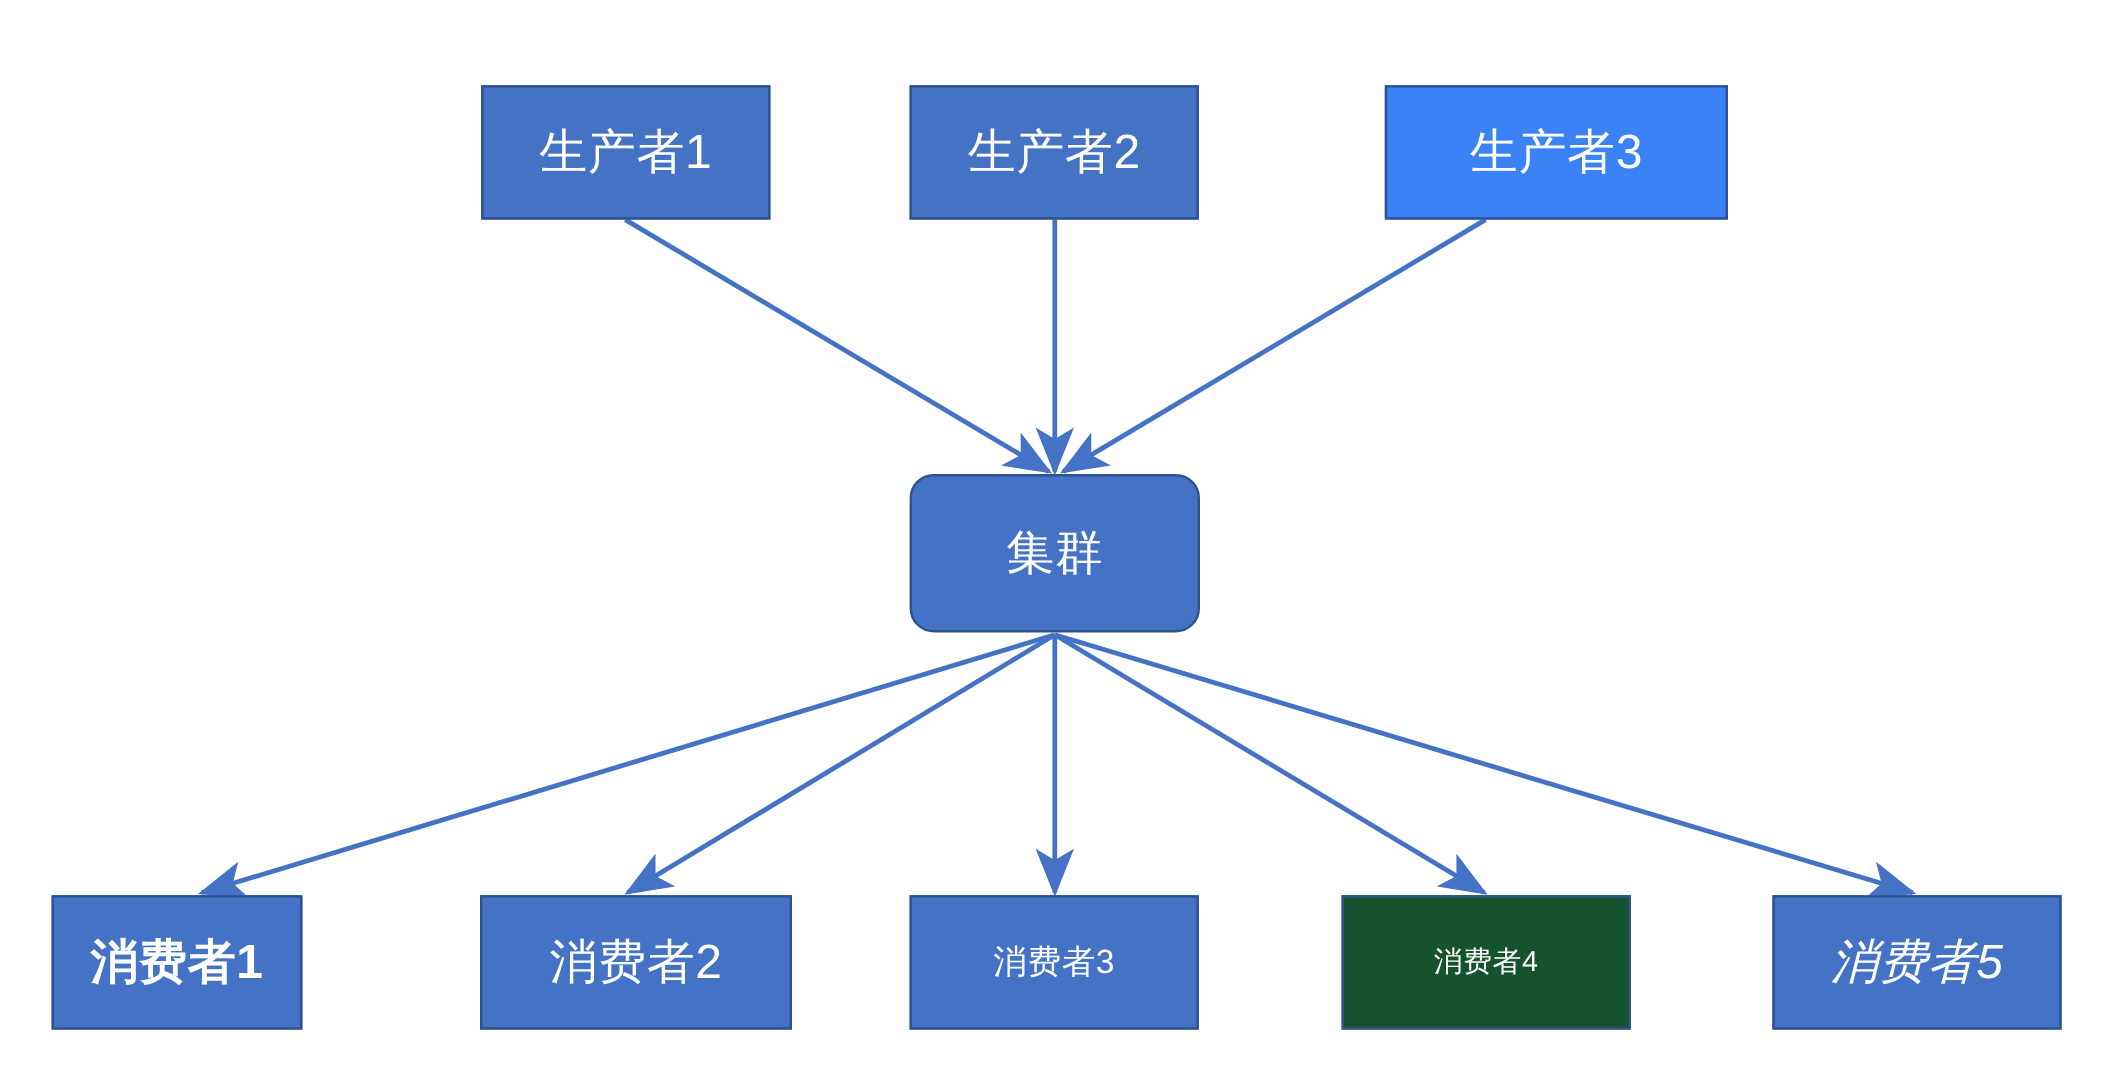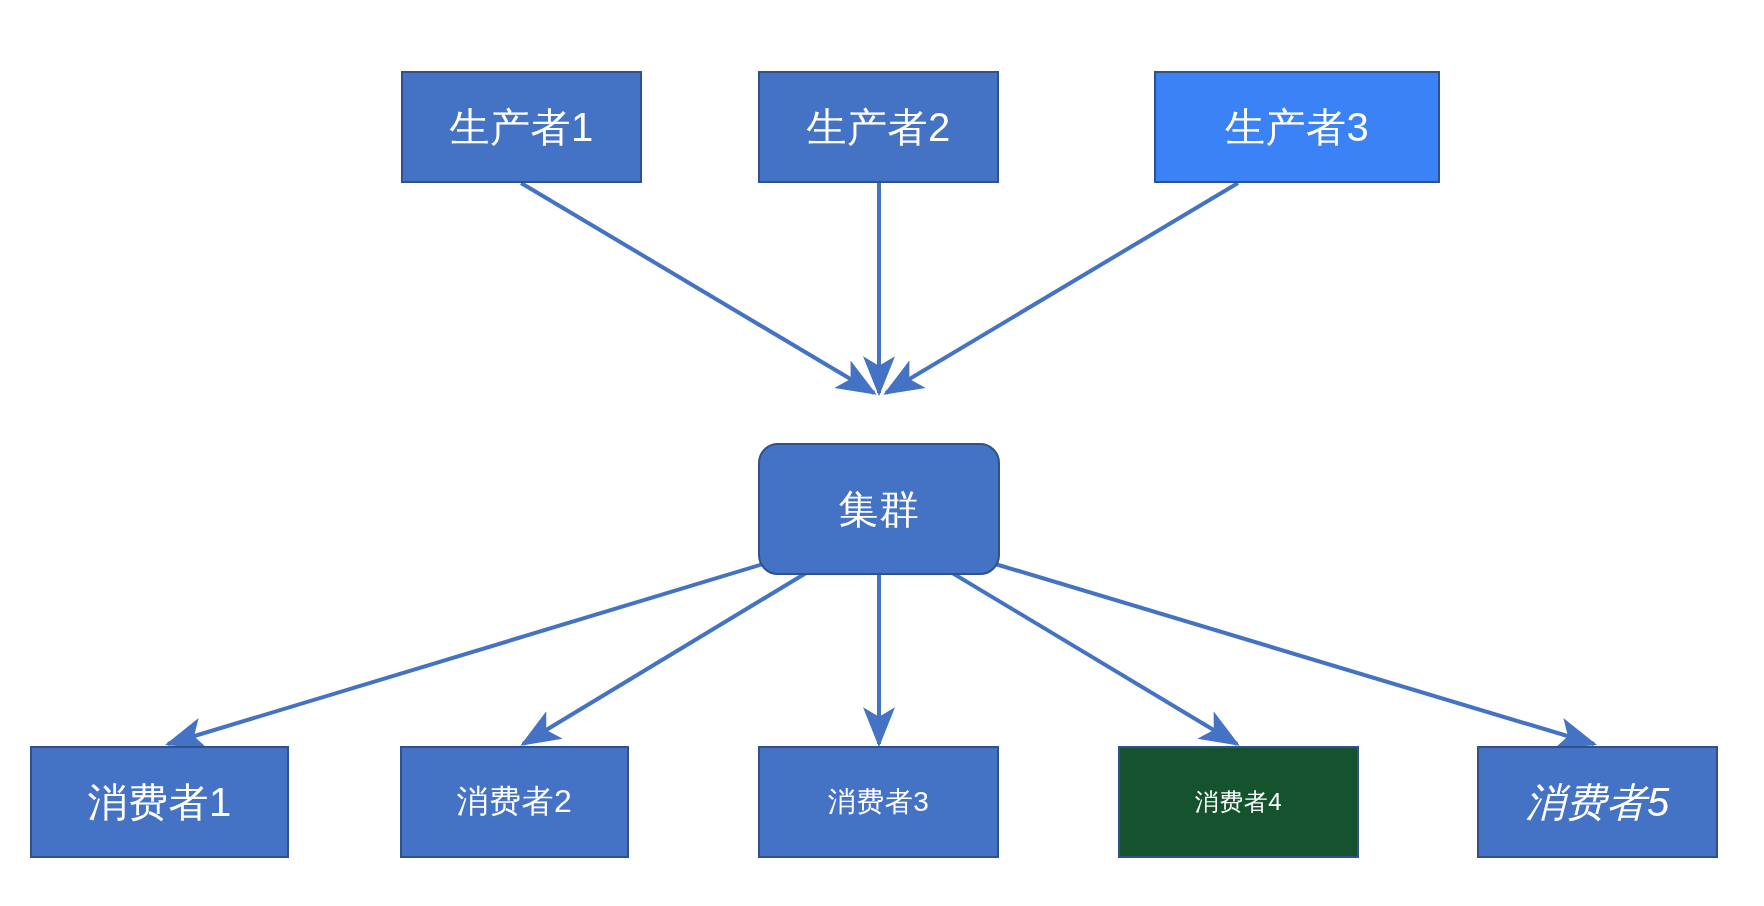--- a/index.html
+++ b/index.html
@@ -36,21 +36,20 @@
     background: #4472C4;
     border: 2px solid #2F528F;
     font-size: 40px;
     line-height: 1.1;
     letter-spacing: 0.5px;
     white-space: nowrap;
     user-select: none;
   }
   .node.rounded {
     border-radius: 20px;
-    margin-top: 48px;
   }
   .node-label {
     display: block;
   }
 </style>
 </head>
 <body>
 
 <div id="canvas" style="width: 1764px; height: 906px; background: rgb(255, 255, 255);">
 
@@ -79,24 +78,24 @@
     <span class="node-label">生产者2</span>
   </div>
   <div class="node" style="left: 1118px; top: 71px; width: 286px; height: 112px; background: #3b82f6; border-color: rgb(47, 82, 143); color: rgb(255, 255, 255); font-size: 40px; margin-left: 36px;">
     <span class="node-label">生产者3</span>
   </div>
 
   <div class="node rounded" style="left: 758px; top: 395px; width: 242px; height: 132px; background: rgb(68, 114, 196); border-color: rgb(47, 82, 143); color: rgb(255, 255, 255); font-size: 40px;">
     <span class="node-label">集群</span>
   </div>
 
-  <div class="node" style="left: 30px; top: 746px; width: 259px; height: 112px; background: rgb(68, 114, 196); border-color: rgb(47, 82, 143); color: rgb(255, 255, 255); font-size: 40px;">
+  <div class="node" style="left: 43px; top: 746px; width: 209px; height: 112px; background: rgb(68, 114, 196); border-color: rgb(47, 82, 143); color: rgb(255, 255, 255); font-size: 40px; font-weight: bold;">
     <span class="node-label">消费者1</span>
   </div>
-  <div class="node" style="left: 400px; top: 746px; width: 229px; height: 112px; background: rgb(68, 114, 196); border-color: rgb(47, 82, 143); color: rgb(255, 255, 255); font-size: 32px;">
+  <div class="node" style="left: 400px; top: 746px; width: 260px; height: 112px; background: rgb(68, 114, 196); border-color: rgb(47, 82, 143); color: rgb(255, 255, 255); font-size: 40px;">
     <span class="node-label">消费者2</span>
   </div>
   <div class="node" style="left: 758px; top: 746px; width: 241px; height: 112px; background: rgb(68, 114, 196); border-color: rgb(47, 82, 143); color: rgb(255, 255, 255); font-size: 28px;">
     <span class="node-label">消费者3</span>
   </div>
   <div class="node" style="left: 1118px; top: 746px; width: 241px; height: 112px; background: #14532d; border-color: rgb(47, 82, 143); color: rgb(255, 255, 255); font-size: 24px;">
     <span class="node-label">消费者4</span>
   </div>
   <div class="node" style="left: 1477px; top: 746px; width: 241px; height: 112px; background: rgb(68, 114, 196); border-color: rgb(47, 82, 143); color: rgb(255, 255, 255); font-size: 40px; font-style: italic;">
     <span class="node-label">消费者5</span>

